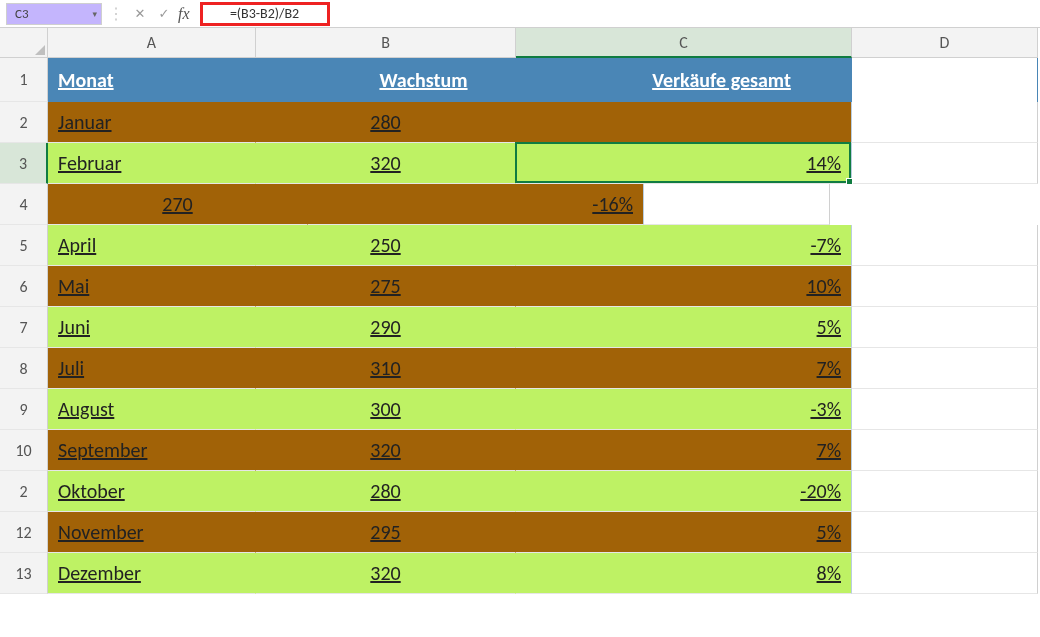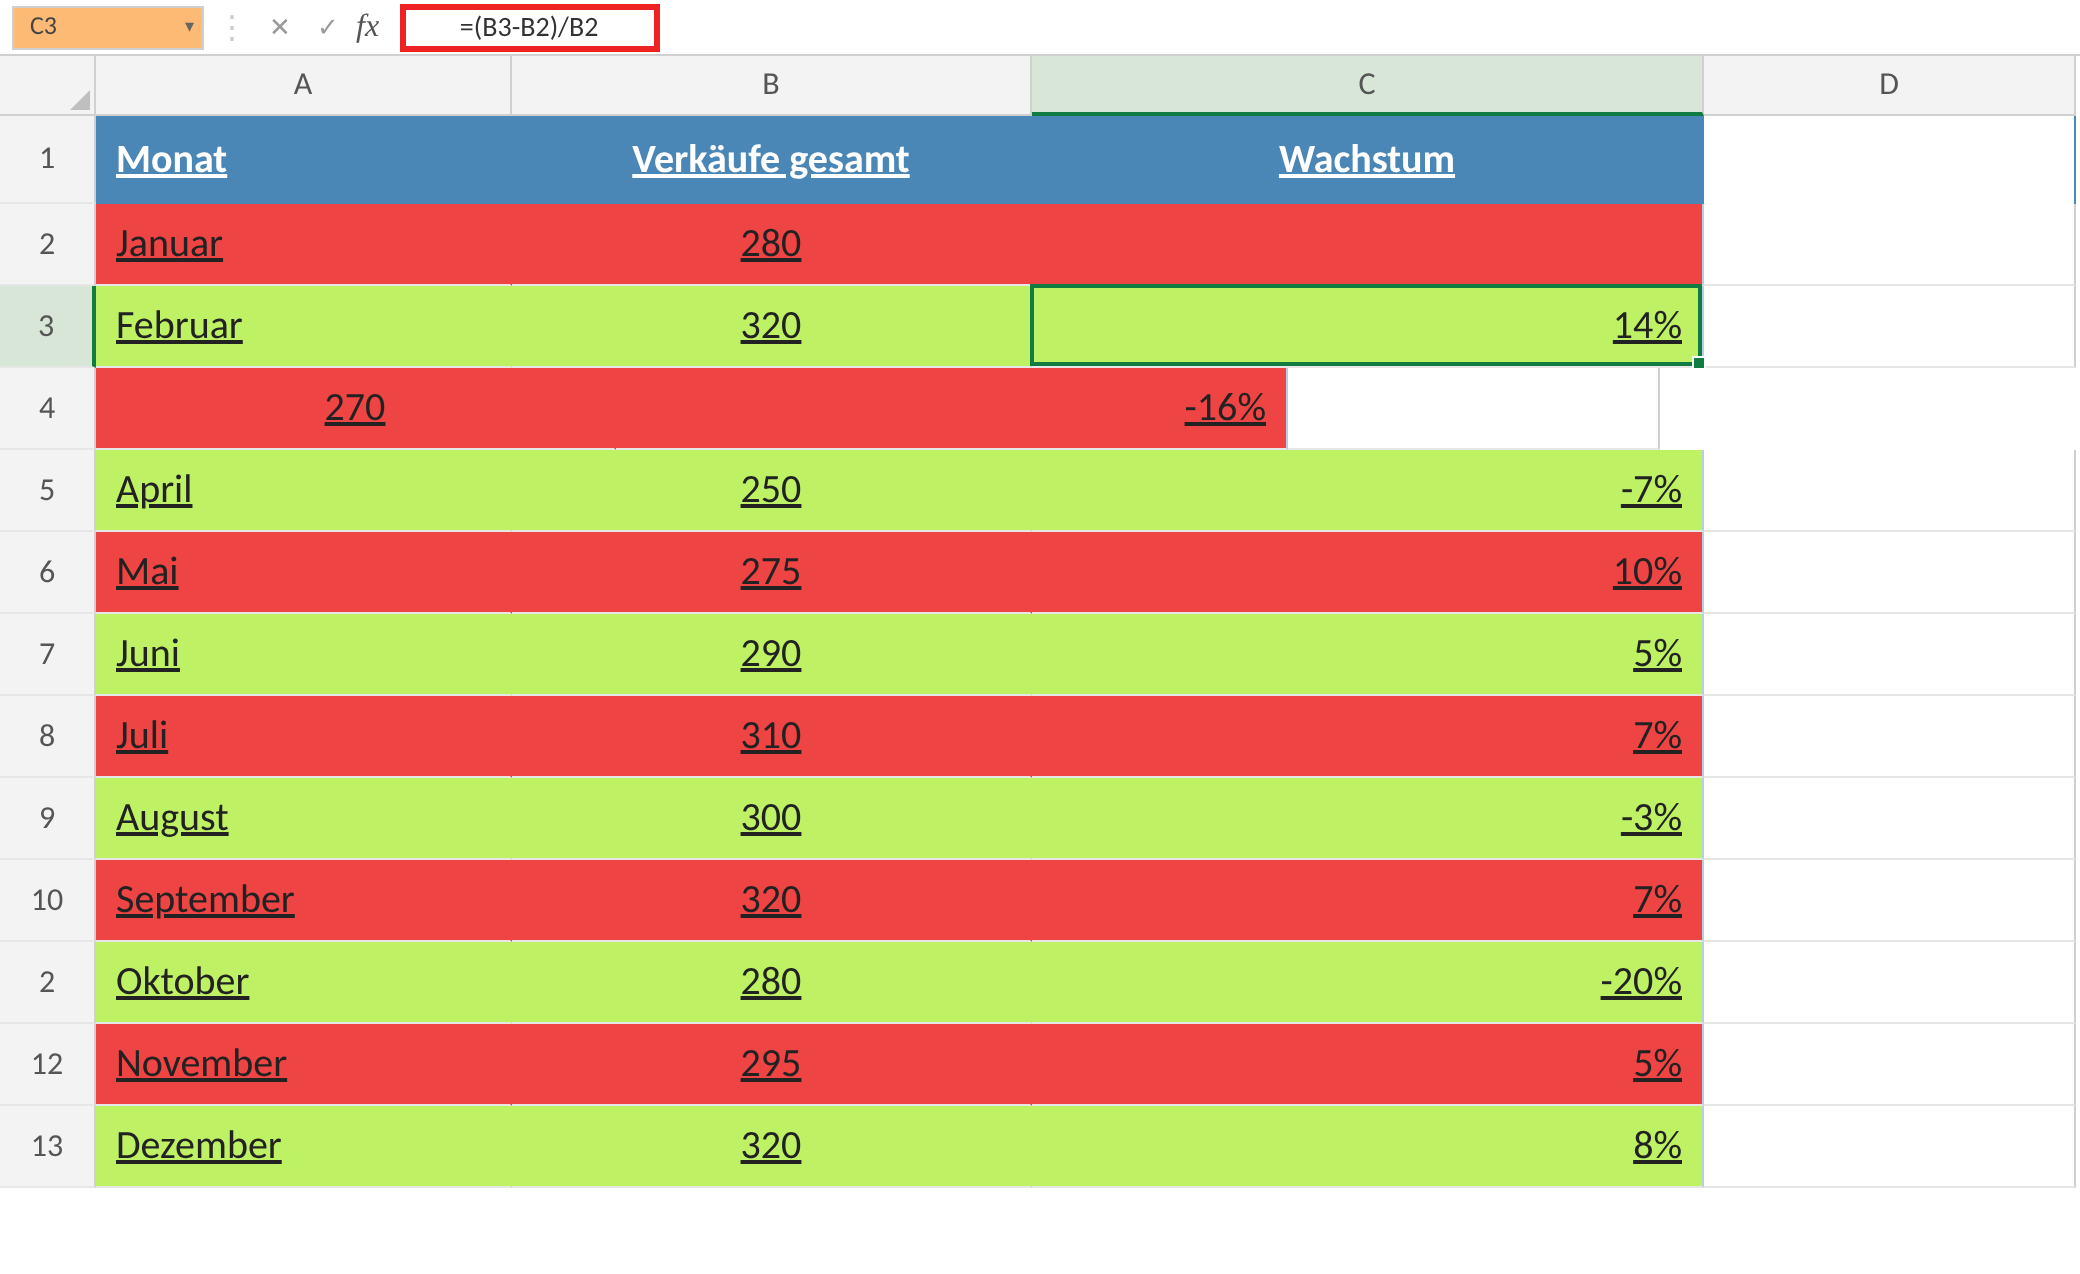--- a/index.html
+++ b/index.html
@@ -13,21 +13,21 @@
       border-bottom: 1px solid #d0d0d0;
       background: #fff;
       padding: 0 6px;
       gap: 4px;
     }
     .name-box {
       display: flex;
       align-items: center;
       gap: 6px;
       border: 1px solid #cfcfcf;
-      background: #fdba74;
+      background: #c4b5fd;
       height: 22px;
       padding: 0 4px 0 8px;
       min-width: 96px;
       font-size: 13px;
       color: #444;
     }
     .name-box-text { flex: 1; }
     .name-box-caret { color: #666; font-size: 9px; }
     .fb-divider { color: #ccc; font-weight: 300; margin: 0 2px; }
     .fb-btn {
@@ -97,21 +97,21 @@
       height: 41px;
       position: relative;
       text-decoration: underline;
     }
     .thead .cell {
       background: #4a86b6;
       color: #fff;
       font-weight: 600;
       border-right-color: #4a86b6;
     }
-    .band-even .cell.data { background: #ef4444; }
+    .band-even .cell.data { background: #a16207; }
     .band-odd .cell.data { background: #bef264; }
 
     .cell.a { justify-content: flex-start; }
     .cell.b { justify-content: center; }
     .cell.c { justify-content: flex-end; }
     .cell.d { background: #fff; }
 
     .thead .cell.a { justify-content:flex-start;}
     .thead .cell.b { justify-content:center;}
     .thead .cell.c { justify-content:center;}
@@ -182,25 +182,25 @@
     <div class="col-hdr colD">
         <span>D</span>
       </div>
   </div>
 
   <div class="row thead data-row first">
     <div class="row-hdr">1</div>
     <div class="cell colA a">
         <span>Monat</span>
       </div>
+    <div class="cell colC c">
+        <span>Wachstum</span>
+      </div>
     <div class="cell colB b">
         <span>Verkäufe gesamt</span>
-      </div>
-    <div class="cell colC c">
-        <span>Wachstum</span>
       </div>
     <div class="cell colD d"></div>
   </div>
 
   <div id="data-rows">
       <div class="row data-row band-even">
         <div class="row-hdr">2</div>
         <div class="cell colA a data">Januar</div>
         <div class="cell colB b data">280</div>
         <div class="cell colC c data" id="cell-C2"></div>

